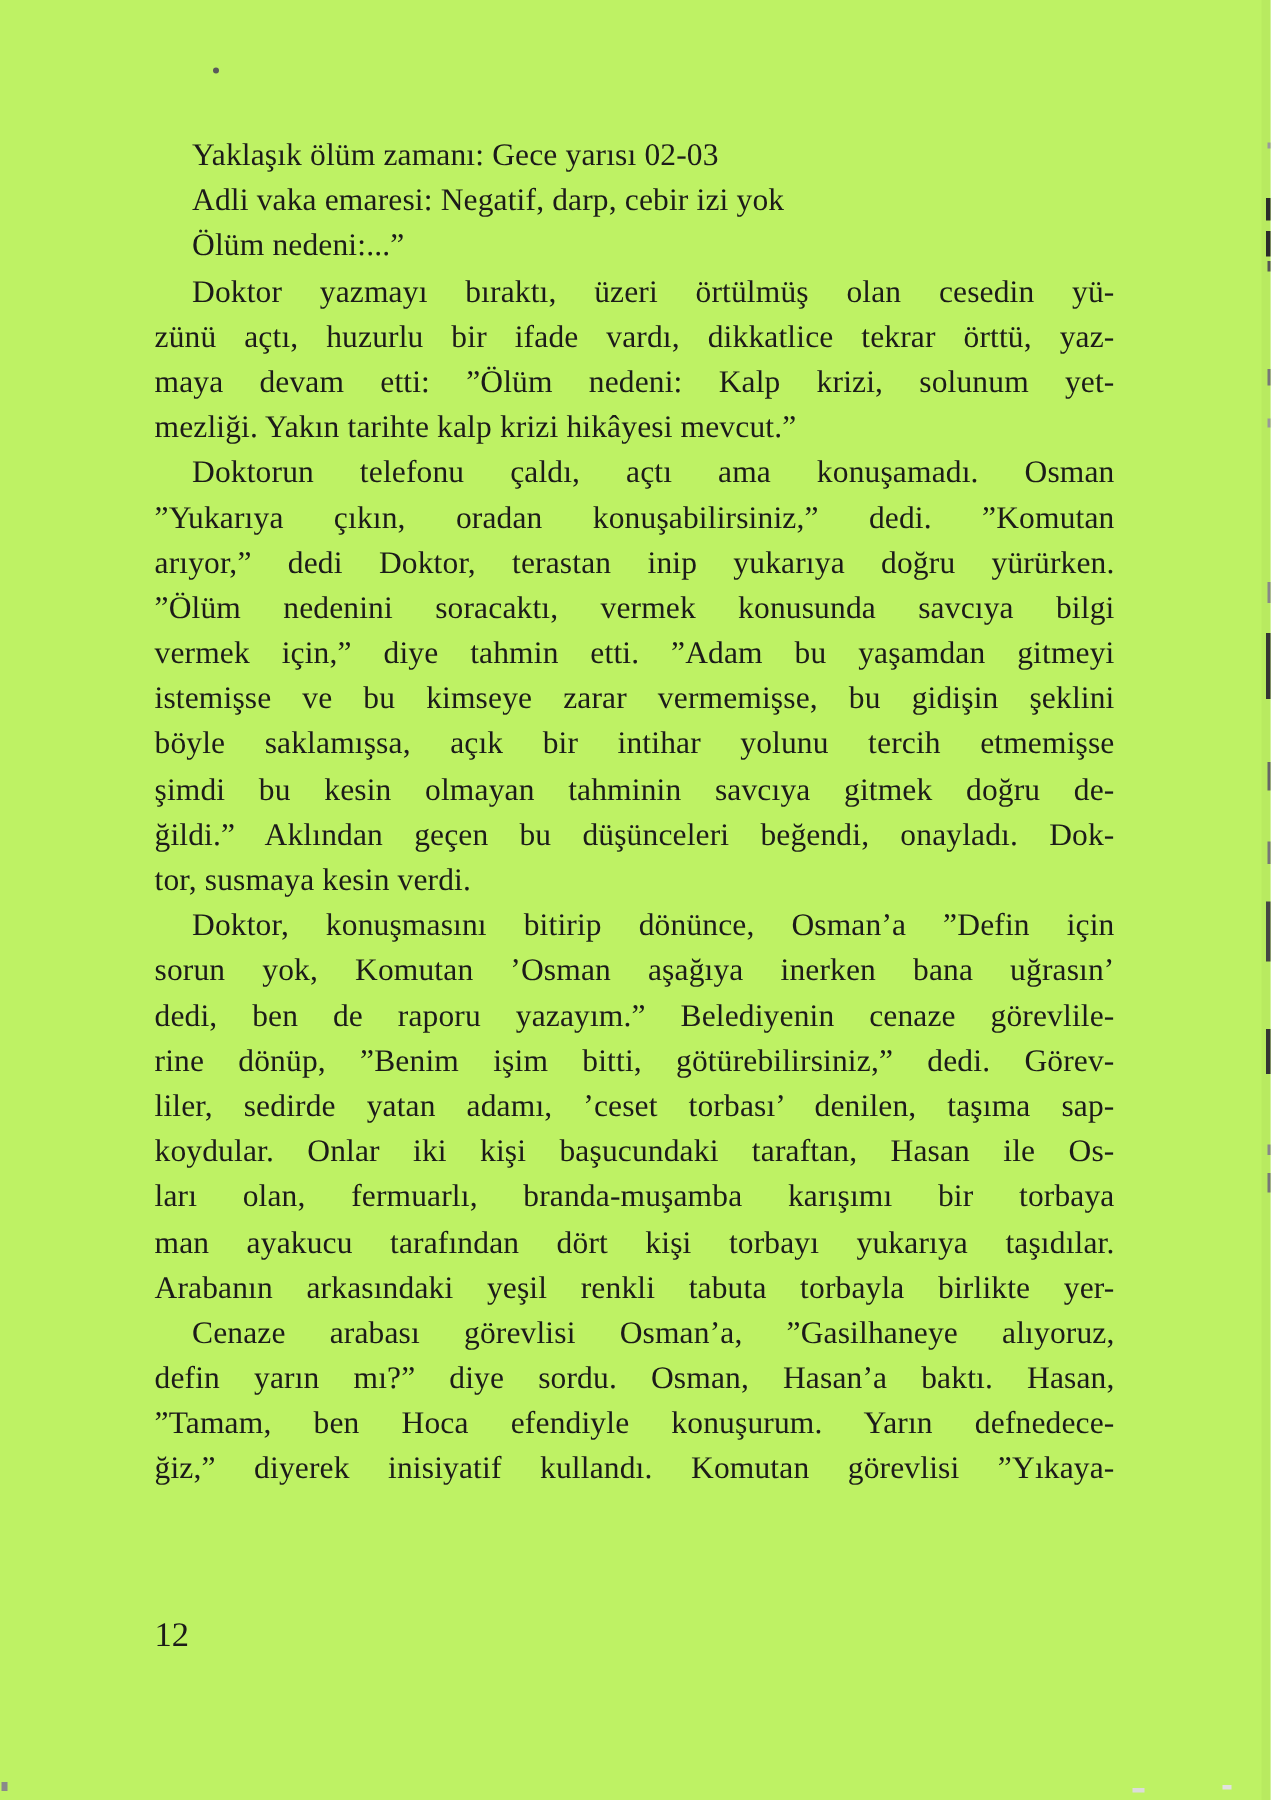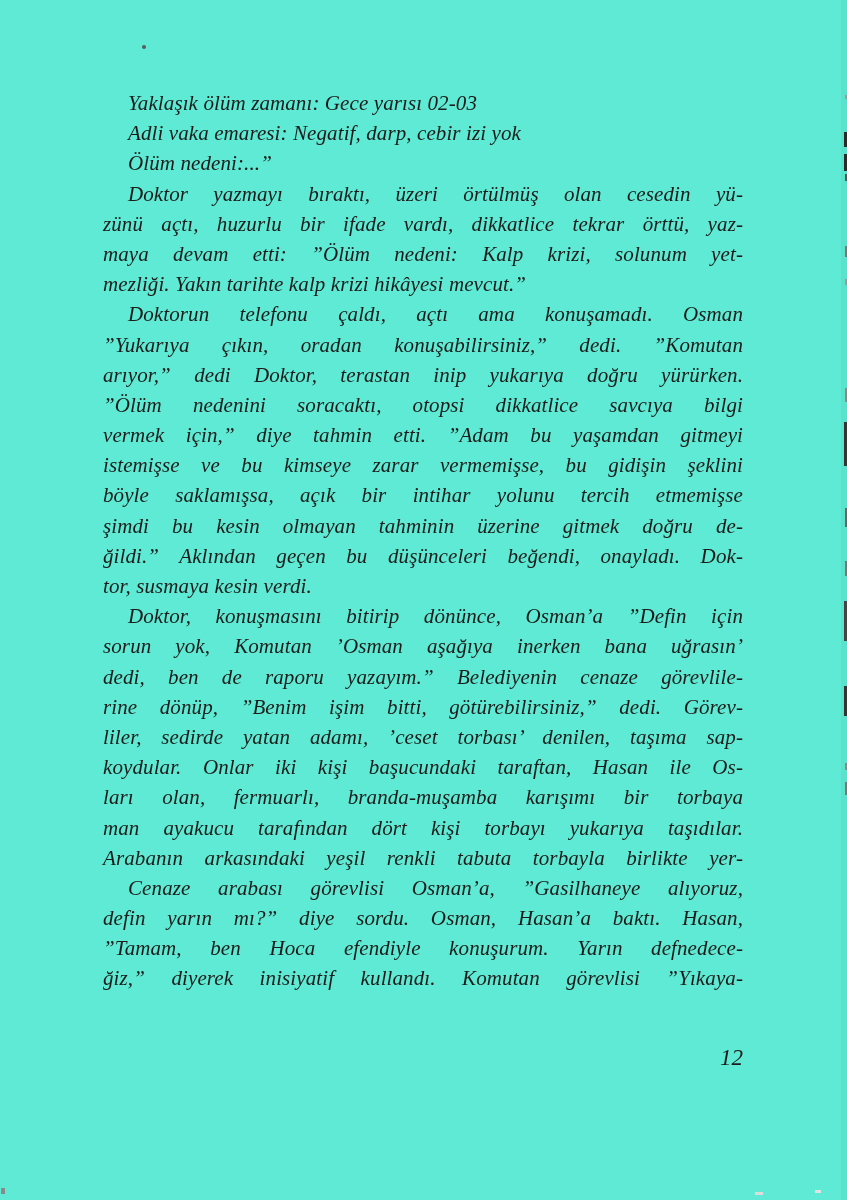--- a/index.html
+++ b/index.html
@@ -44,55 +44,55 @@
   .jl {
     text-align: justify;
     text-align-last: justify;
   }
   .indent {
     padding-left: 25px;
   }
   .page-number {
     position: absolute;
     left: 103px;
-    top: 1044px;
+    top: 1076px;
     width: 640px;
-    text-align: right;
+    text-align: left;
     color: #1c1b19;
     font-size: 23px;
     line-height: 28px;
   }
   .edge-mark {
     position: absolute;
     right: 0;
   }
   .speck {
     position: absolute;
   }
 </style>
 </head>
 <body>
 
-<div class="page" style="background: #5eead4; font-style: italic;">
+<div class="page" style="background: #bef264;">
   <div class="text-block" style="color: rgb(28, 27, 25);">
       <div class="line indent">Yaklaşık ölüm zamanı: Gece yarısı 02-03</div>
       <div class="line indent">Adli vaka emaresi: Negatif, darp, cebir izi yok</div>
       <div class="line indent">Ölüm nedeni:...”</div>
       <div class="line jl indent">Doktor yazmayı bıraktı, üzeri örtülmüş olan cesedin yü-</div>
       <div class="line jl">zünü açtı, huzurlu bir ifade vardı, dikkatlice tekrar örttü, yaz-</div>
       <div class="line jl">maya devam etti: ”Ölüm nedeni: Kalp krizi, solunum yet-</div>
       <div class="line">mezliği. Yakın tarihte kalp krizi hikâyesi mevcut.”</div>
       <div class="line jl indent">Doktorun telefonu çaldı, açtı ama konuşamadı. Osman</div>
       <div class="line jl">”Yukarıya çıkın, oradan konuşabilirsiniz,” dedi. ”Komutan</div>
       <div class="line jl">arıyor,” dedi Doktor, terastan inip yukarıya doğru yürürken.</div>
-      <div class="line jl">”Ölüm nedenini soracaktı, otopsi dikkatlice savcıya bilgi</div>
+      <div class="line jl">”Ölüm nedenini soracaktı, vermek konusunda savcıya bilgi</div>
       <div class="line jl">vermek için,” diye tahmin etti. ”Adam bu yaşamdan gitmeyi</div>
       <div class="line jl">istemişse ve bu kimseye zarar vermemişse, bu gidişin şeklini</div>
       <div class="line jl">böyle saklamışsa, açık bir intihar yolunu tercih etmemişse</div>
-      <div class="line jl">şimdi bu kesin olmayan tahminin üzerine gitmek doğru de-</div>
+      <div class="line jl">şimdi bu kesin olmayan tahminin savcıya gitmek doğru de-</div>
       <div class="line jl">ğildi.” Aklından geçen bu düşünceleri beğendi, onayladı. Dok-</div>
       <div class="line">tor, susmaya kesin verdi.</div>
       <div class="line jl indent">Doktor, konuşmasını bitirip dönünce, Osman’a ”Defin için</div>
       <div class="line jl">sorun yok, Komutan ’Osman aşağıya inerken bana uğrasın’</div>
       <div class="line jl">dedi, ben de raporu yazayım.” Belediyenin cenaze görevlile-</div>
       <div class="line jl">rine dönüp, ”Benim işim bitti, götürebilirsiniz,” dedi. Görev-</div>
       <div class="line jl">liler, sedirde yatan adamı, ’ceset torbası’ denilen, taşıma sap-</div>
       <div class="line jl">koydular. Onlar iki kişi başucundaki taraftan, Hasan ile Os-</div>
       <div class="line jl">ları olan, fermuarlı, branda-muşamba karışımı bir torbaya</div>
       <div class="line jl">man ayakucu tarafından dört kişi torbayı yukarıya taşıdılar.</div>

